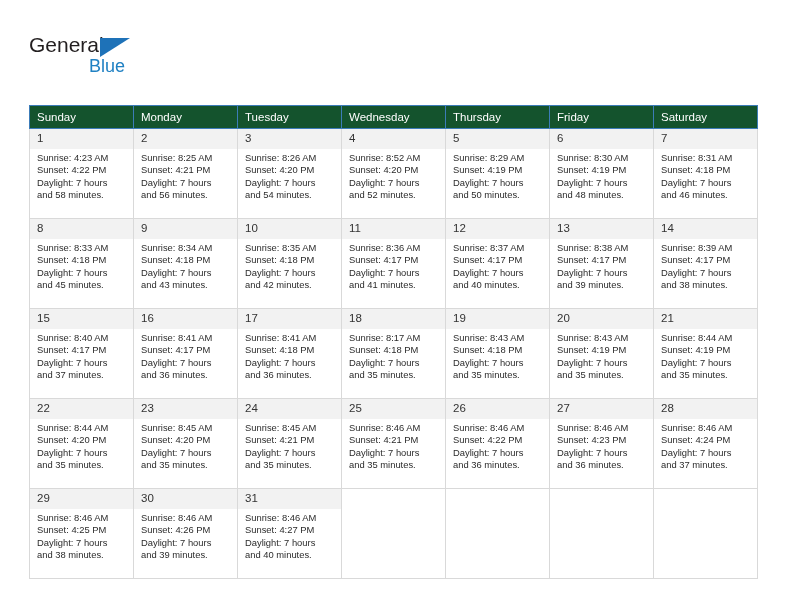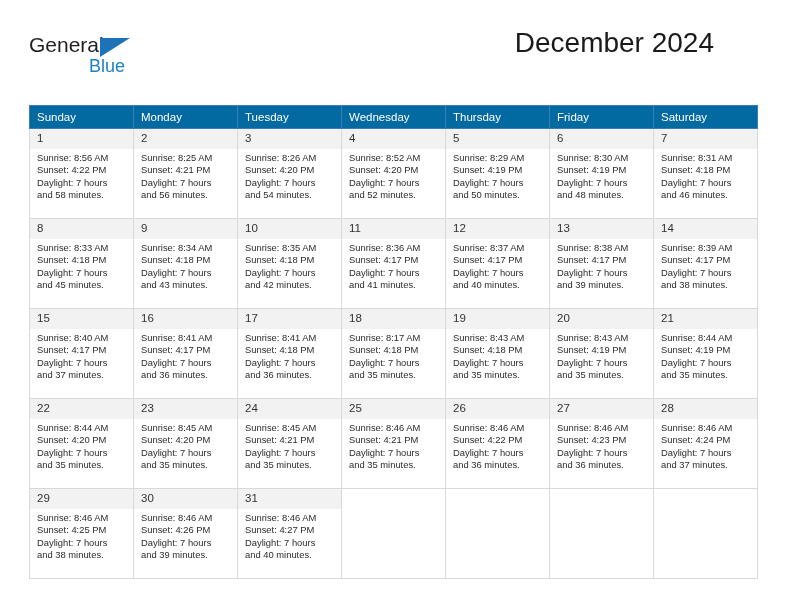--- a/index.html
+++ b/index.html
@@ -87,21 +87,21 @@
   
   .calendar {
     position: absolute;
     left: 29px;
     top: 105px;
     width: 729px;
     border-collapse: collapse;
     table-layout: fixed;
   }
   .calendar th {
-    background: #0369a1;
+    background: #14532d;
     color: #ffffff;
     font-size: 11.5px;
     font-weight: normal;
     text-align: left;
     padding: 5px 0 5px 7px;
     height: 18px;
     border: 1px solid #3c7cb8;
     box-sizing: border-box;
   }
   .calendar td {
@@ -141,21 +141,20 @@
 
   <div class="header">
 
     <div class="logo">
       <span class="logo-general">General</span>
       <span class="logo-triangle"></span>
       <span class="logo-blue">Blue</span>
     </div>
 
     <div class="title-block">
-      <div class="cal-title">December 2024</div>
     </div>
 
   </div>
 
   <table class="calendar">
     <thead>
       <tr>
         <th>Sunday</th>
         <th>Monday</th>
         <th>Tuesday</th>
@@ -163,21 +162,21 @@
         <th>Thursday</th>
         <th>Friday</th>
         <th>Saturday</th>
       </tr>
     </thead>
     <tbody>
         <tr>
           <td>
             <div class="daynum">1</div>
             <div class="info">
-              <div>Sunrise: 8:56 AM</div>
+              <div>Sunrise: 4:23 AM</div>
               <div>Sunset: 4:22 PM</div>
               <div>Daylight: 7 hours</div>
               <div>and 58 minutes.</div>
             </div>
           </td>
           <td>
             <div class="daynum">2</div>
             <div class="info">
               <div>Sunrise: 8:25 AM</div>
               <div>Sunset: 4:21 PM</div>

